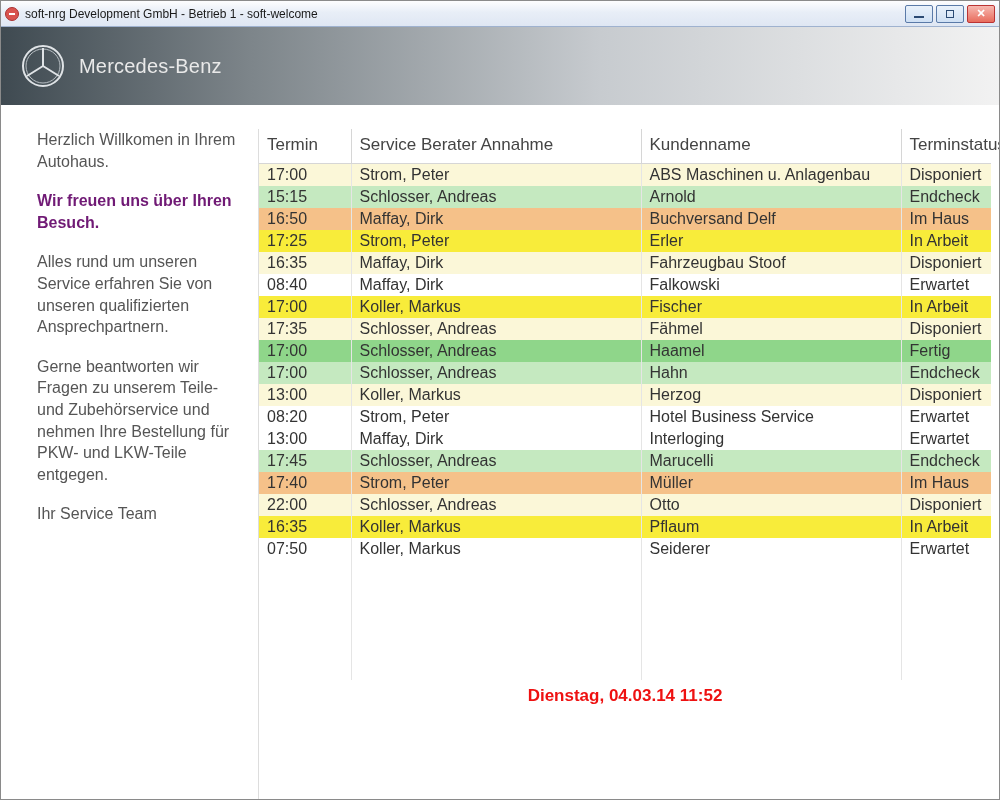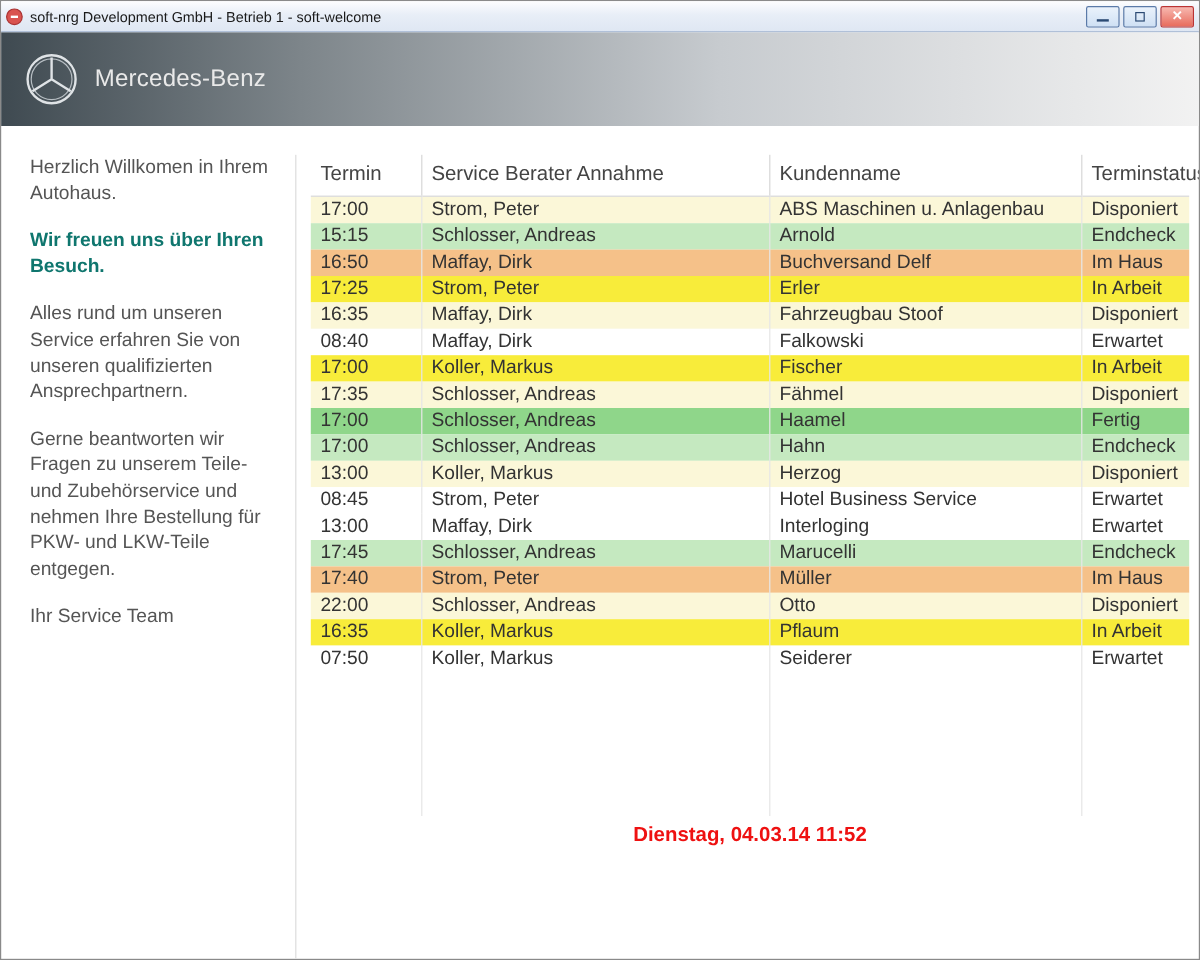--- a/index.html
+++ b/index.html
@@ -12,24 +12,24 @@
   .titlebar .spacer { flex:1; }
   .win-btns { display:flex; gap:3px; }
   .win-btn { width:28px; height:18px; border:1px solid #5a7aa8; border-radius:2px; background:linear-gradient(#eaf2fb,#cfe0f4); display:flex; align-items:center; justify-content:center; font-size:10px; color:#2b4a73; }
   .win-btn.close { background:linear-gradient(#f7b8b0,#e86c5d); border-color:#b33; color:#fff; font-weight:bold; font-size:11px;}
   .win-btn.max .sq { width:8px; height:8px; border:1px solid #2b4a73; }
   .win-btn.min .bar { width:10px; height:2px; background:#2b4a73; margin-top:6px;}
   .header-band { height:78px; background:linear-gradient(to right,#3f4a51 0%, #7d858a 25%, #c7cbcf 60%, #f2f2f2 100%); display:flex; align-items:center; padding-left:20px; gap:14px; }
   .mb-logo { width:44px; height:44px; position:relative; }
   .mb-logo svg { width:44px; height:44px; }
   .brand { color:#e9e9e9; font-size:20px; letter-spacing:0.2px; }
-  .content { flex:1; display:flex; padding:24px 8px 0 24px; gap:12px; overflow:hidden;}
+  .content { flex:1; display:flex; padding:24px 8px 0 36px; gap:0; overflow:hidden;}
   .sidebar { width:222px; padding-right:14px; color:#555; font-size:16px; line-height:1.35; border-right:1px solid #ddd; }
   .sidebar p { margin:0 0 18px 0; }
-  .sidebar .bold { font-weight:bold; color:#0f766e; }
+  .sidebar .bold { font-weight:bold; color:#701a75; }
   .table-wrap { flex:1; display:flex; flex-direction:column; }
   table { width:100%; border-collapse:collapse; table-layout:fixed; }
   thead th { text-align:left; font-weight:normal; font-size:17px; color:#444; padding:6px 8px 8px 8px; border-bottom:1px solid #d6d6d6; border-left:1px solid #d6d6d6; }
   thead th:first-child { border-left:none; }
   tbody td { font-size:16px; color:#333; padding:2px 8px; border-left:1px solid #e5e5e5; height:22px; vertical-align:top;}
   tbody td:first-child { border-left:none; }
   tbody tr.empty td { height:120px; }
   col.c-termin { width:92px; }
   col.c-advisor { width:290px; }
   col.c-customer { width:260px; }
@@ -161,21 +161,21 @@
               <td>Hahn</td>
               <td>Endcheck</td>
             </tr>
             <tr class="row-cream">
               <td>13:00</td>
               <td>Koller, Markus</td>
               <td>Herzog</td>
               <td>Disponiert</td>
             </tr>
             <tr class="row-white">
-              <td>08:45</td>
+              <td>08:20</td>
               <td>Strom, Peter</td>
               <td>Hotel Business Service</td>
               <td>Erwartet</td>
             </tr>
             <tr class="row-white">
               <td>13:00</td>
               <td>Maffay, Dirk</td>
               <td>Interloging</td>
               <td>Erwartet</td>
             </tr>

